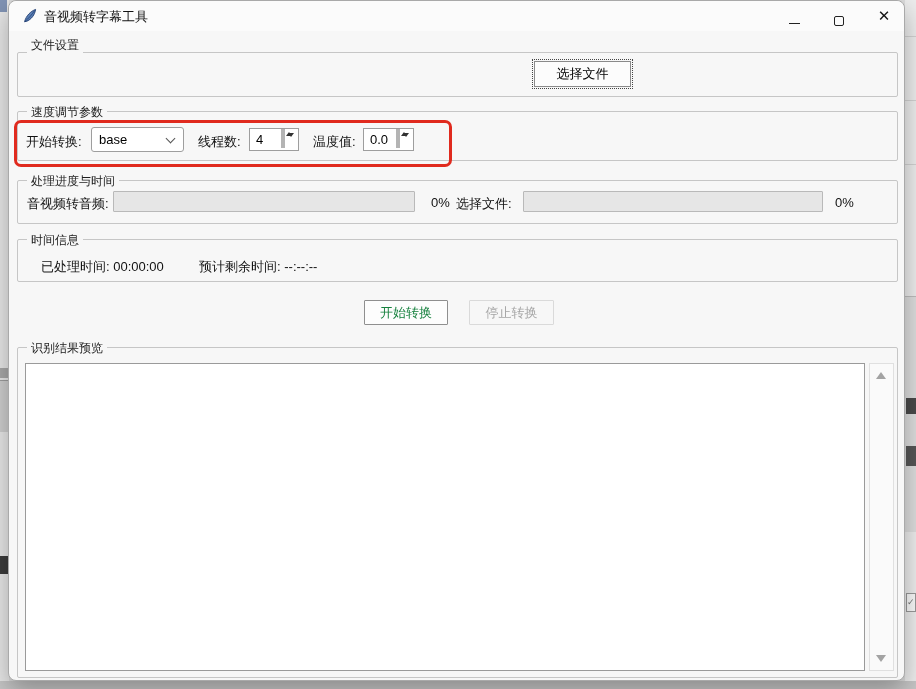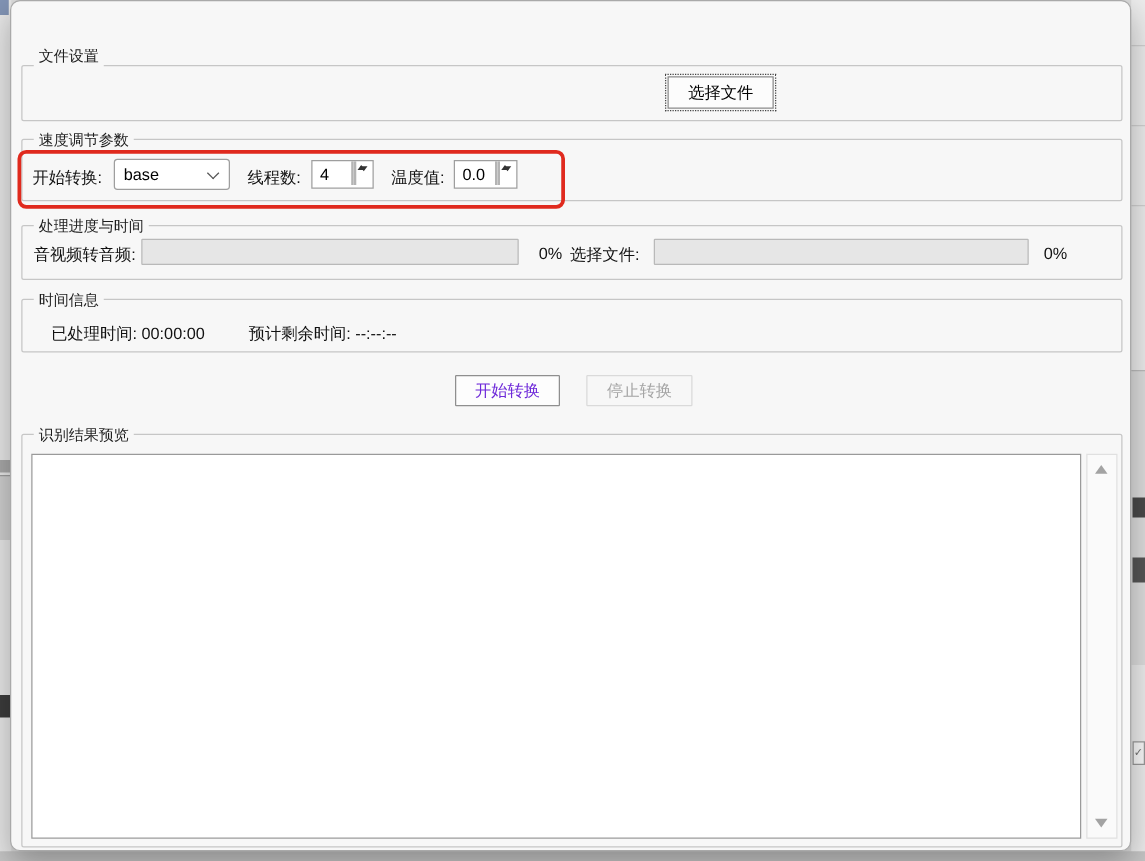--- a/index.html
+++ b/index.html
@@ -52,21 +52,21 @@
   #lbl-time     { left:18px; top:231px; }
   #lbl-preview  { left:18px; top:339px;font-family:Liberation Serif, serif; }
 
   
   .file-input {
     position:absolute; left:14px; top:61px; width:498px; height:24px;
     border:1px solid #8f8f8f; background:#fff; font-size:14px; padding:0 6px;
     font-family:"Liberation Sans","DejaVu Sans",sans-serif; color:#000;
   }
   .select-btn {
-    position:absolute; left:525px; top:60px; width:85px; height:26px;
+    position:absolute; left:525px; top:60px; width:97px; height:26px;
     background:#fcfcfc; border:1px solid #8a8a8a; outline:1px dotted #444; outline-offset:1px;
     font-size:13px; color:#000; font-family:inherit;
   }
 
   
   .ctl-label { position:absolute; font-size:13px; color:#111; white-space:nowrap; }
   #lab-model { left:17px; top:132px; }
   #lab-threads { left:189px; top:132px; }
   #lab-temp { left:304px; top:132px; }
   .combobox {
@@ -98,21 +98,21 @@
   #pct-audio { left:422px; top:194px; }
   #lab-subtitle { left:447px; top:194px; }
   #pct-subtitle { left:826px; top:194px; }
 
   
   #lab-elapsed { left:32px; top:257px; }
   #lab-remaining { left:190px; top:257px; }
 
   
   .action-btn { position:absolute; top:299px; height:25px; font-size:13px; font-family:inherit; border-radius:1px; }
-  #btn-start { left:355px; width:84px; background:#fdfdfd; border:1px solid #8f8f8f; color:#6d28d9; }
+  #btn-start { left:355px; width:84px; background:#fdfdfd; border:1px solid #8f8f8f; color:#15803d; }
   #btn-stop  { left:460px; width:85px; background:#f7f7f7; border:1px solid #dadada; color:#a5a5a5; }
 
   
   .preview-text {
     position:absolute; left:16px; top:362px; width:840px; height:308px;
     background:#fff; border:1px solid #9a9a9a; resize:none;
     font-family:"Liberation Sans","DejaVu Sans",sans-serif; font-size:13px; padding:4px;
   }
   .scrollbar {
     position:absolute; left:860px; top:362px; width:25px; height:308px;
@@ -137,20 +137,36 @@
   <div class="line" style="top:164px"></div>
   <div class="block"></div>
   <div class="glyph1"></div>
   <div class="glyph2"></div>
   <div class="chkbox">✓</div>
 </div>
 <div class="bg-bottom"></div>
 
 <div class="window">
 
+  <div class="titlebar">
+    <svg class="win-icon" viewBox="0 0 16 16">
+      <path d="M2.6 13.6 C4.2 7.8 8.4 3.4 13.6 1.4 C12.8 6.8 9.4 11.4 4.4 13.4 Z" fill="#5a7fb5" stroke="#1d3a6e" stroke-width="0.9"></path>
+      <path d="M2.6 13.8 C6.5 10.5 10 6.5 12.6 2.6" fill="none" stroke="#1d3a6e" stroke-width="0.7"></path>
+    </svg>
+    <span class="win-title">音视频转字幕工具</span>
+    <button class="caption-btn cap-min">
+        <span class="glyph-min"></span>
+      </button>
+    <button class="caption-btn cap-max">
+        <span class="glyph-max"></span>
+      </button>
+    <button class="caption-btn cap-close">
+        <span class="glyph-close">✕</span>
+      </button>
+  </div>
 
   <div class="group" id="grp-file"></div>
   <span class="group-label" id="lbl-file">文件设置</span>
 
   <button class="select-btn">选择文件</button>
 
   <div class="group" id="grp-speed"></div>
   <span class="group-label" id="lbl-speed">速度调节参数</span>
 
   <span class="ctl-label" id="lab-model">开始转换:</span>

